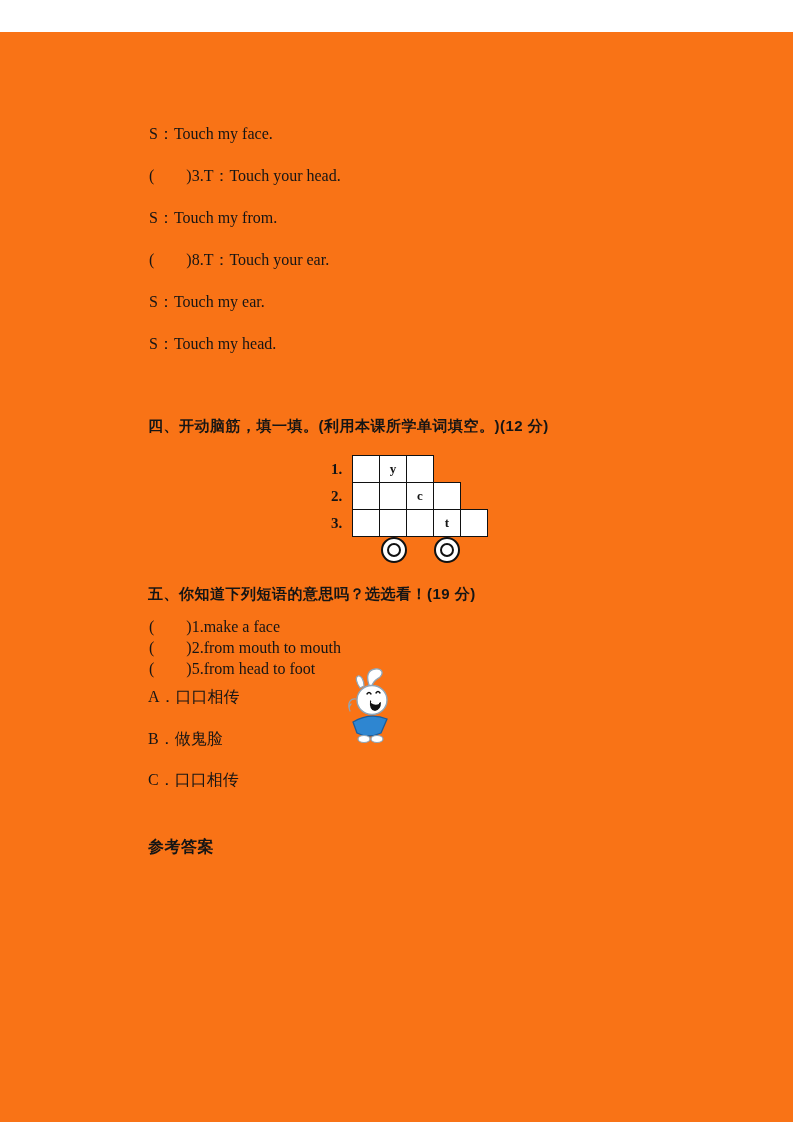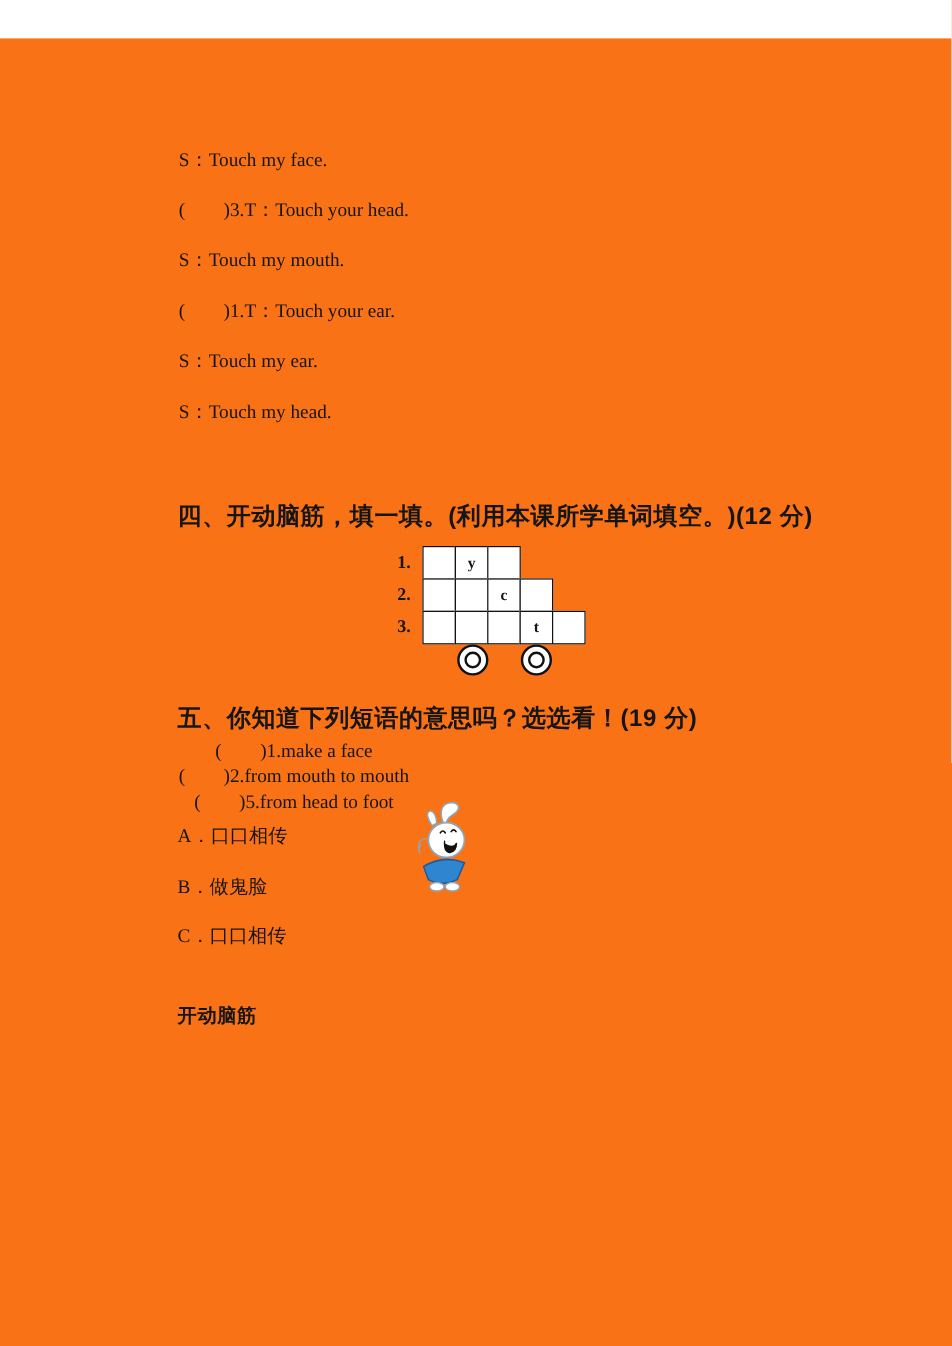--- a/index.html
+++ b/index.html
@@ -22,21 +22,21 @@
     white-space: pre;
   }
   .dialogue .line { height: 42px; line-height: 19px; }
 
   
   .cn-heading {
     position: absolute;
     left: 148px;
     font-family: "Liberation Sans", sans-serif;
     font-weight: bold;
-    font-size: 20px;
+    font-size: 15px;
     letter-spacing: 0.5px;
     white-space: pre;
   }
   .sec4-heading { top: 385px; }
   .sec5-heading { top: 553px; }
   .answers-heading { top: 805px; font-size: 16px; }
 
   
   .puzzle { position: absolute; left: 331px; top: 423px; }
   .prow { display: flex; align-items: center; }
@@ -77,21 +77,20 @@
     border-radius: 50%;
   }
 
   
   .sec5-items {
     position: absolute;
     left: 149px;
     top: 585px;
     font-size: 16px;
     white-space: pre;
-    text-align: center;
   }
   .sec5-items .item { height: 21px; line-height: 19px; }
 
   .option {
     position: absolute;
     left: 148px;
     font-size: 16px;
     white-space: pre;
   }
   .option-0 { top: 655px; }
@@ -99,21 +98,21 @@
   .option-2 { top: 738px; }
 
   
   .rabbit { position: absolute; left: 341px; top: 636px; }
 </style>
 </head>
 <body>
 
 <div class="page">
 
-  <div class="dialogue" id="dialogue"><div class="line">S：Touch my face.</div><div class="line">(        )3.T：Touch your head.</div><div class="line">S：Touch my mouth.</div><div class="line">(        )1.T：Touch your ear.</div><div class="line">S：Touch my ear.</div><div class="line">S：Touch my head.</div></div>
+  <div class="dialogue" id="dialogue"><div class="line">S：Touch my face.</div><div class="line">(        )3.T：Touch your head.</div><div class="line">S：Touch my from.</div><div class="line">(        )8.T：Touch your ear.</div><div class="line">S：Touch my ear.</div><div class="line">S：Touch my head.</div></div>
 
   <div class="cn-heading sec4-heading">四、开动脑筋，填一填。(利用本课所学单词填空。)(12 分)</div>
 
   <div class="puzzle" id="puzzle">
       <div class="prow">
         <div class="prow-label">1.</div>
         <div class="pcell"></div>
         <div class="pcell">y</div>
         <div class="pcell"></div>
       </div>
@@ -163,15 +162,15 @@
 
     <path d="M29,32 q5,6 11,2 q0,8 -6,9 q-6,0 -5,-11 Z" fill="#111111"></path>
     <path d="M30,33 q4,3 8,1 l0,2 q-4,2 -8,-1 Z" fill="#ffffff"></path>
 
     <path d="M12,54 Q29,44 46,51 L40,65 Q27,71 16,65 Z" fill="#2e86d1" stroke="#1b5d9c" stroke-width="1.3"></path>
 
     <ellipse cx="23" cy="71" rx="6" ry="3.5" fill="#ffffff" stroke="#8fa6b8" stroke-width="1.2"></ellipse>
     <ellipse cx="36" cy="71" rx="6" ry="3.5" fill="#ffffff" stroke="#8fa6b8" stroke-width="1.2"></ellipse>
   </svg>
 
-  <div class="cn-heading answers-heading">开动脑筋</div>
+  <div class="cn-heading answers-heading">参考答案</div>
 
 </div>
 
 </body></html>

